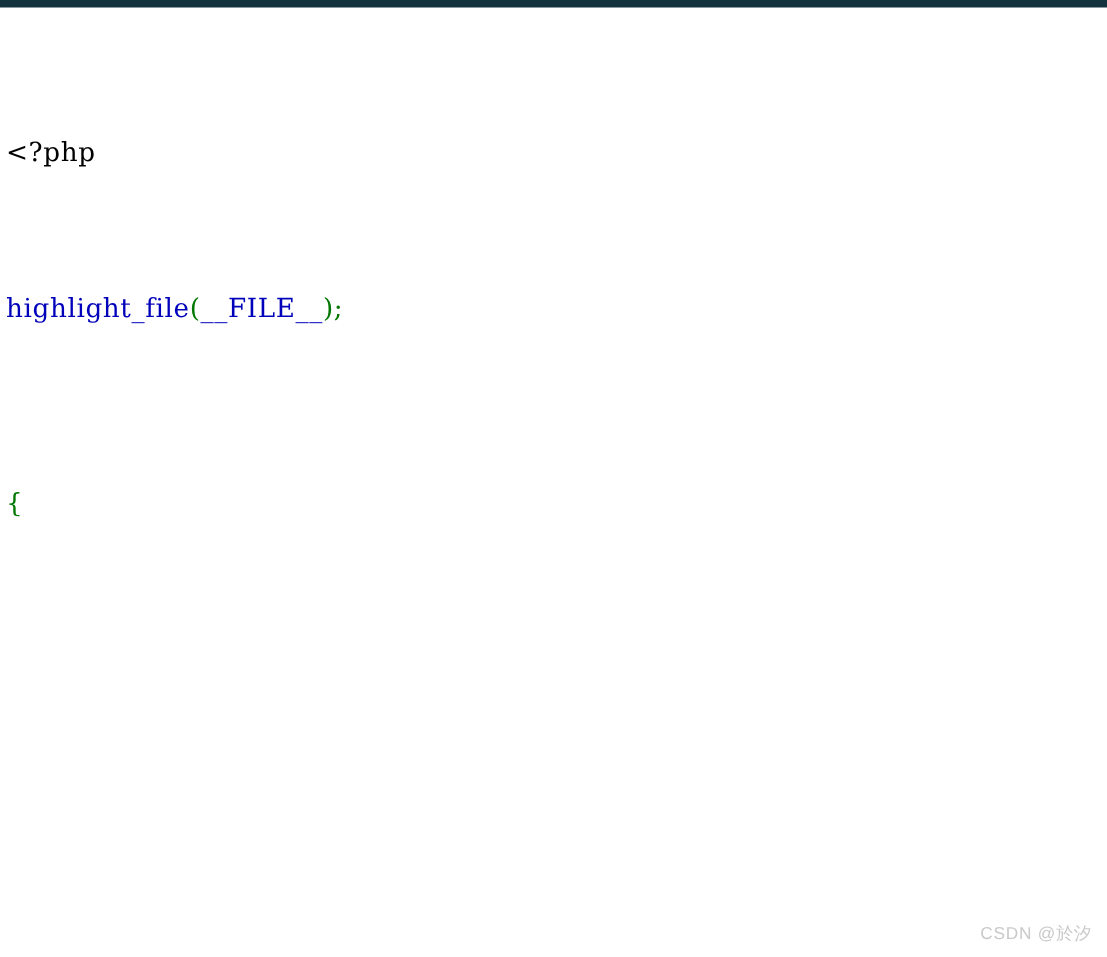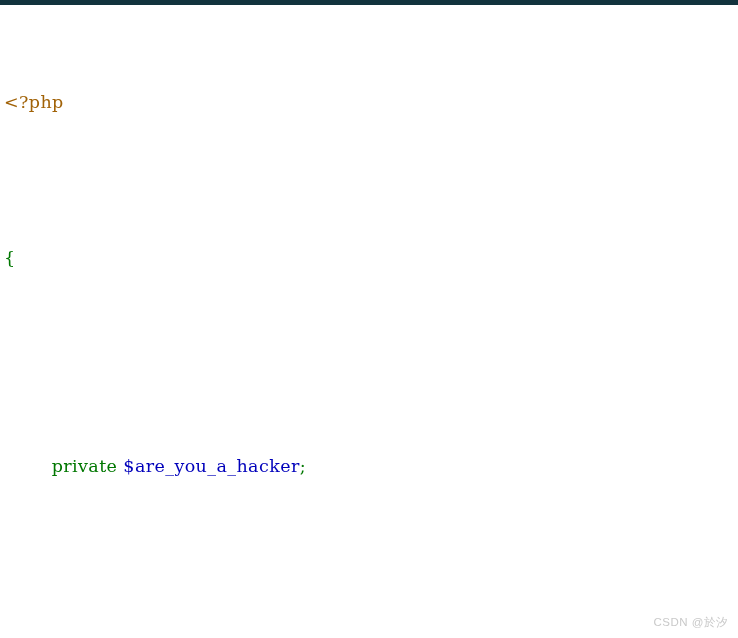--- a/index.html
+++ b/index.html
@@ -33,21 +33,21 @@
     white-space: pre;
     letter-spacing: 0.4px;
     color: #000000;
   }
   .ln { display: block; height: 26px; white-space: pre; }
   .ln.blank { height: 26px; }
 
   
   .kw   { color: #007700; }   
   .id   { color: #0000BB; }   
-  .tag  { color: #a16207; }
+  .tag  { color: #000000; }
 
   #watermark {
     position: absolute;
     right: 10px;
     bottom: 8px;
     font-family: "Liberation Sans", "DejaVu Sans", sans-serif;
     font-size: 11.5px;
     color: #c9c9c9;
     letter-spacing: 0.5px;
     user-select: none;
@@ -55,27 +55,27 @@
 </style>
 </head>
 <body>
 
 <div id="top-bar"></div>
 
 <div id="code-listing">
 
   <span class="ln"><span class="tag">&lt;?php</span></span>
 
+  <span class="ln"><span class="id">highlight_file</span><span class="kw">(</span><span class="id">__FILE__</span><span class="kw">)</span><span class="kw">;</span></span>
 
 
   <span class="ln"><span class="kw">{</span></span>
 
   <span class="ln blank"> </span>
 
-  <span class="ln">        <span class="kw">private</span> <span class="id">$are_you_a_hacker</span><span class="kw">;</span></span>
 
   
 
   
 
   
 
   
 
   

